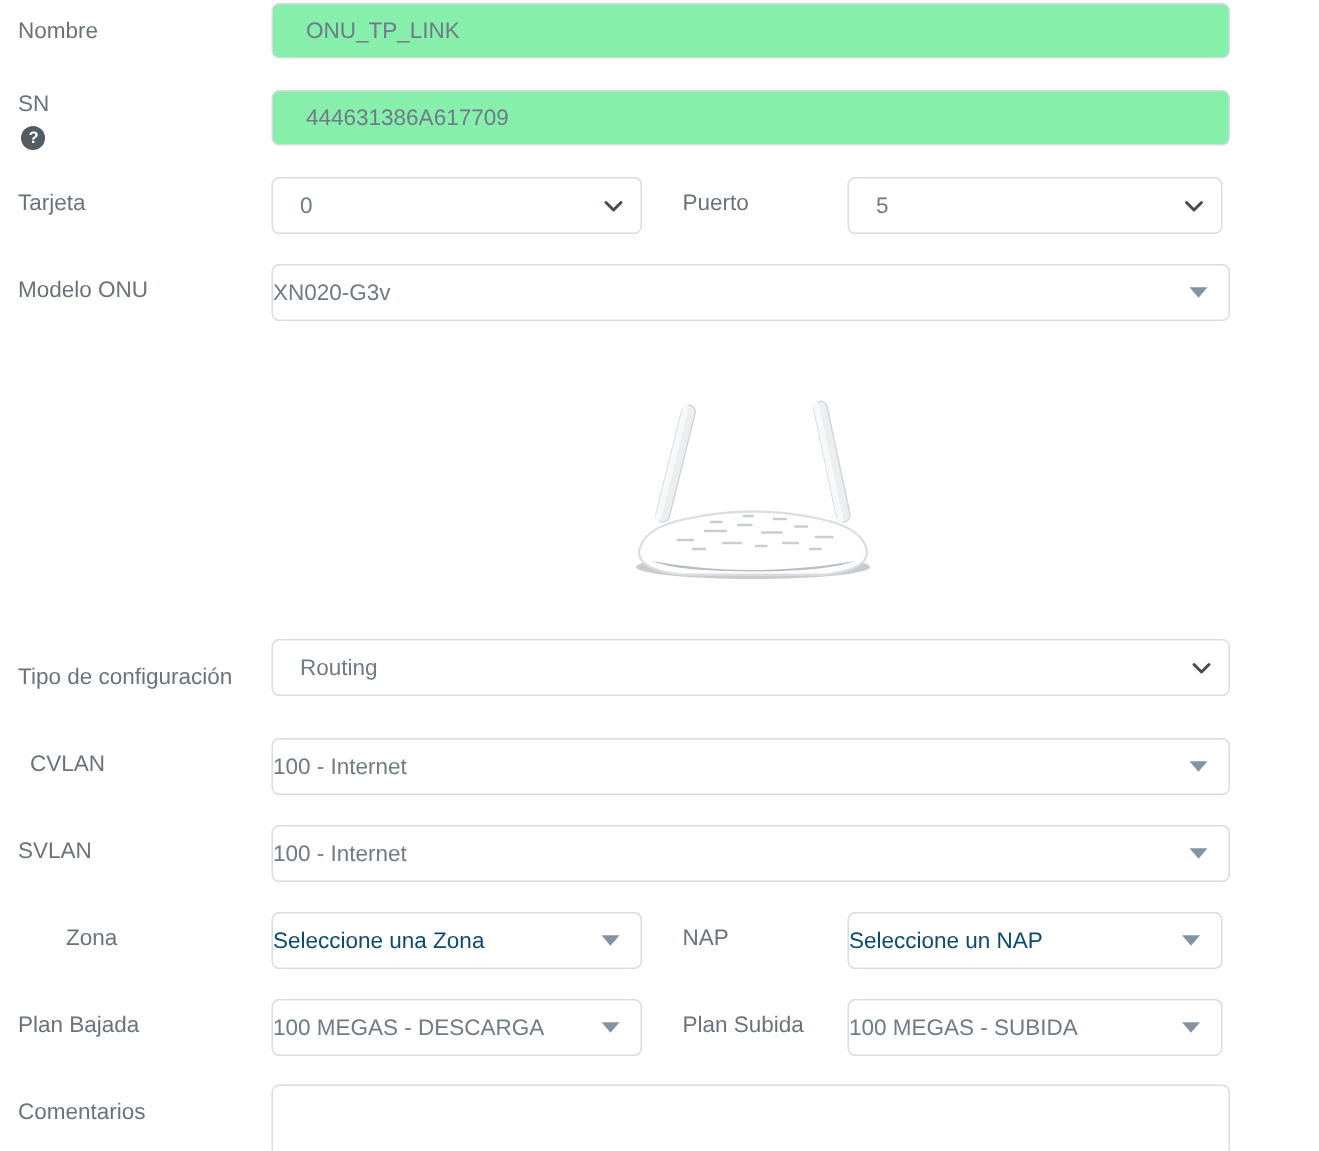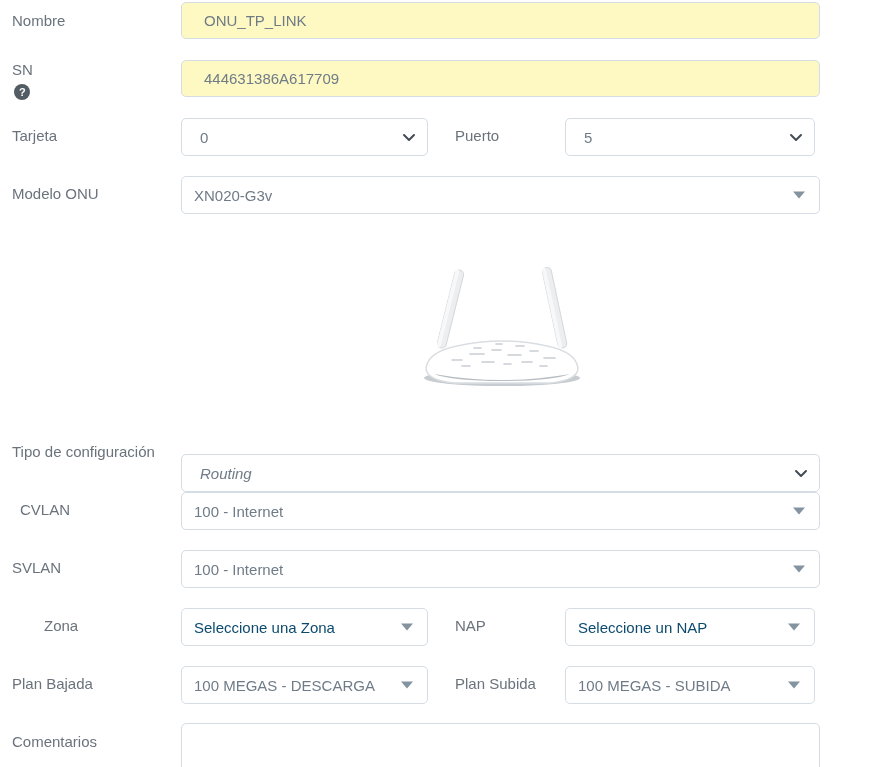--- a/index.html
+++ b/index.html
@@ -27,42 +27,42 @@
     font-size: 11px;
     font-weight: bold;
     line-height: 1;
   }
 
   .txt-input {
     position: absolute;
     height: 37px;
     border: 1px solid #d6dce3;
     border-radius: 5px;
-    background: #fef9c3;
+    background: #86efac;
     font-family: "Liberation Sans", sans-serif;
     font-size: 15px;
     color: #6f7b87;
     padding: 0 28px 0 22px;
     outline: none;
   }
 
   .sel {
     position: absolute;
     height: 38px;
     border: 1px solid #d6dce3;
     border-radius: 5px;
     background: #ffffff;
     display: flex;
     align-items: center;
     font-size: 15px;
     color: #6f7b87;
     cursor: pointer;
   }
   .sel.native { padding-left: 18px; }
-  .sel.custom { padding-left: 12px; }
+  .sel.custom { padding-left: 0; }
 
   .sel .value { flex: 1 1 auto; white-space: nowrap; overflow: hidden; }
   .sel .placeholder { color: #0c4a6e; }
 
   .chevron-wrap {
     position: absolute;
     right: 10px; top: 50%;
     transform: translateY(-50%);
     width: 16px; height: 16px;
   }
@@ -98,21 +98,21 @@
   .nombre-input   { left: 181px; top: 2px;   width: 639px; }
   .sn-label       { left: 12px;  top: 61px; flex-direction: column; }
   .sn-input       { left: 181px; top: 60px;  width: 639px; }
   .tarjeta-label  { left: 12px;  top: 127px; }
   .tarjeta-select { left: 181px; top: 118px; width: 247px; }
   .puerto-label   { left: 455px; top: 127px; }
   .puerto-select  { left: 565px; top: 118px; width: 250px; }
   .modelo-label   { left: 12px;  top: 185px; }
   .modelo-select  { left: 181px; top: 176px; width: 639px; }
   .tipo-label     { left: 12px;  top: 443px; }
-  .tipo-select    { left: 181px; top: 454px; width: 639px; font-style: italic; }
+  .tipo-select    { left: 181px; top: 426px; width: 639px; }
   .cvlan-label    { left: 20px;  top: 501px; }
   .cvlan-select   { left: 181px; top: 492px; width: 639px; }
   .svlan-label    { left: 12px;  top: 559px; }
   .svlan-select   { left: 181px; top: 550px; width: 639px; }
   .zona-label     { left: 12px;  top: 617px; margin-left: 32px; }
   .zona-select    { left: 181px; top: 608px; width: 247px; }
   .nap-label      { left: 455px; top: 617px; }
   .nap-select     { left: 565px; top: 608px; width: 250px; }
   .bajada-label   { left: 12px;  top: 675px; }
   .bajada-select  { left: 181px; top: 666px; width: 247px; justify-content: center; }

